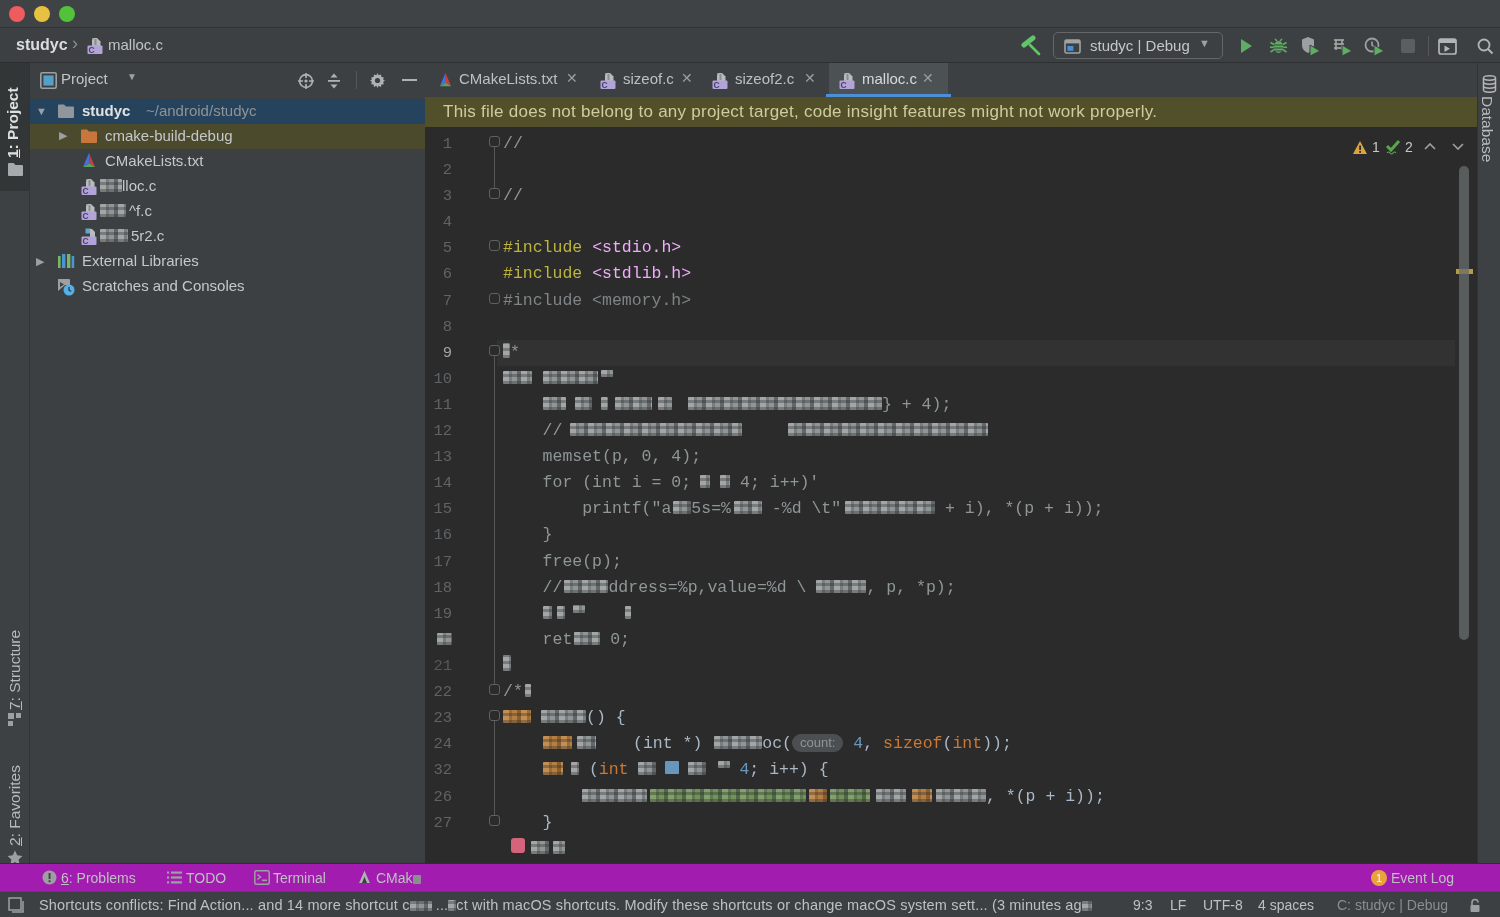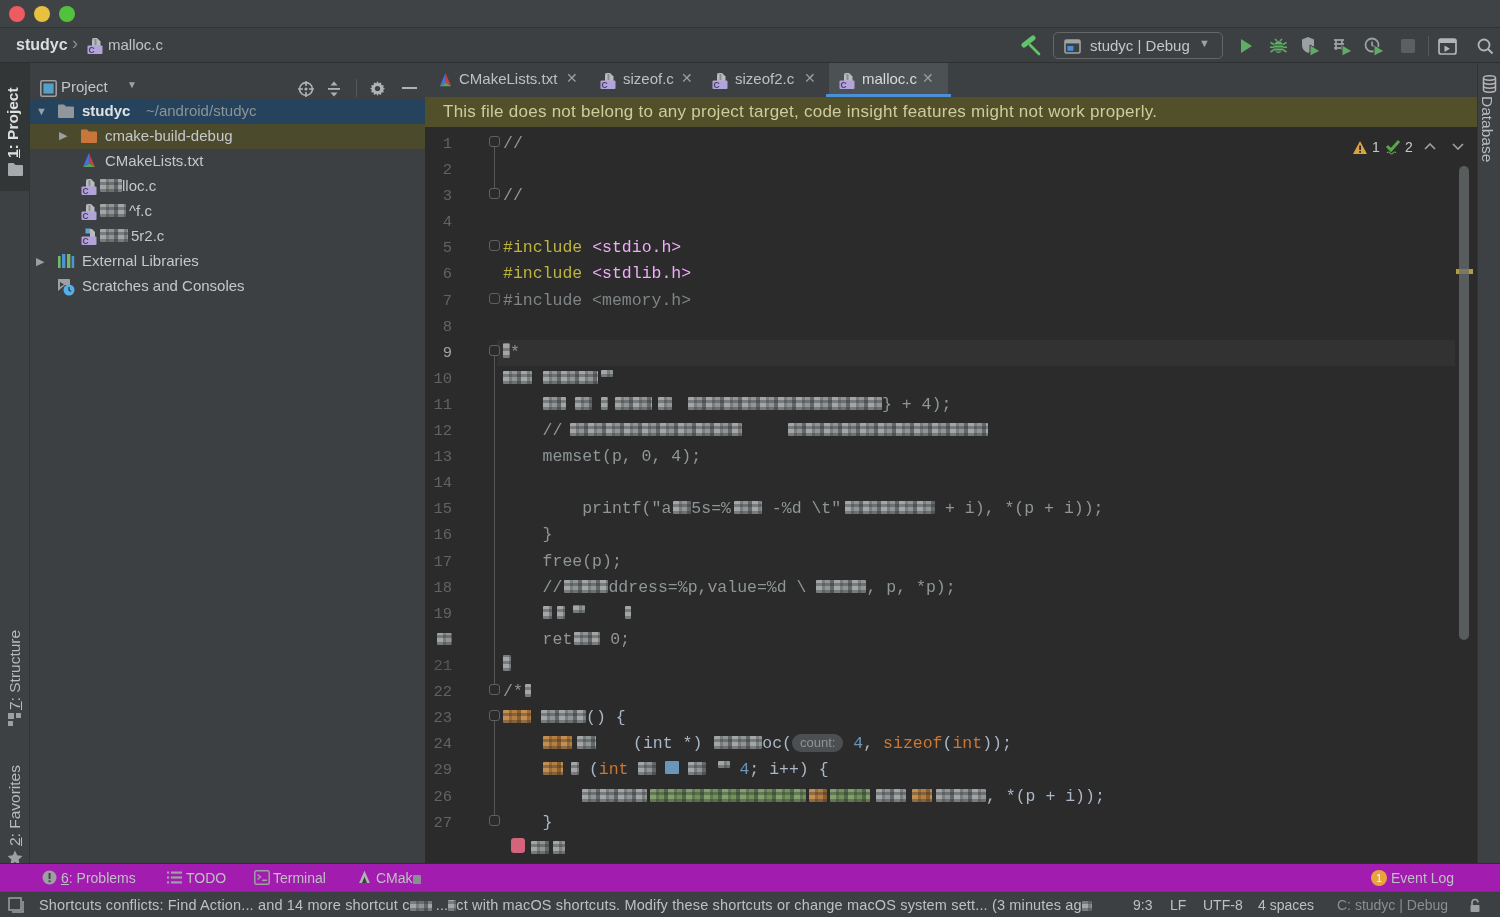--- a/index.html
+++ b/index.html
@@ -14,21 +14,21 @@
 .bc{position:absolute;top:7px;color:#c0c3c5;font-size:15px}
 
 #runcfg{position:absolute;left:1053px;top:3px;width:170px;height:27px;border:1px solid #646768;border-radius:5px}
 
 #lstripe{position:absolute;left:0;top:63px;width:30px;height:800px;background:#3e4143;border-right:1px solid #313334}
 #lstripe .active{position:absolute;left:0;top:0;width:29px;height:128px;background:#333637}
 .vlabel{position:absolute;color:#b8bbbd;font-size:15.5px;white-space:nowrap}
 #rstripe{position:absolute;left:1477px;top:63px;width:23px;height:800px;background:#3e4143;border-left:1px solid #313334}
 
 #ppanel{position:absolute;left:30px;top:63px;width:395px;height:800px;background:#3d4042}
-#phead{position:absolute;left:0;top:8px;width:395px;height:35px}
+#phead{position:absolute;left:0;top:0;width:395px;height:35px}
 .trow{position:absolute;left:0;width:395px;height:25px;color:#c5c8ca;font-size:15px}
 .trow .lbl{position:absolute;top:3px}
 
 #editcol{position:absolute;left:425px;top:63px;width:1052px;height:800px;background:#2b2b2b}
 #tabs{position:absolute;left:0;top:0;width:1052px;height:34px;background:#3d4042}
 .tab{position:absolute;top:0;height:34px;color:#bdc0c2;font-size:15px}
 .tabx{color:#9b9ea0;font-size:14px}
 #banner{position:absolute;left:0;top:34px;width:1052px;height:30px;background:#52502a;color:#d0cb9b;font-size:17px;letter-spacing:.25px;line-height:30px;padding-left:18px}
 #editor{position:absolute;left:0;top:64px;width:1052px;height:736px;background:#2b2b2b;overflow:hidden}
 .cl{position:absolute;left:0;width:974px;height:26px;font-family:"Liberation Mono",monospace;font-size:16.5px;line-height:26px;white-space:pre;color:#a9b7c6}
@@ -386,21 +386,21 @@
     <div class="ln" style="top:369px">15</div>
     <div class="ln" style="top:395px">16</div>
     <div class="ln" style="top:422px">17</div>
     <div class="ln" style="top:448px">18</div>
     <div class="ln" style="top:474px">19</div>
     <div class="ln" style="top:500px"><span class="mz" style="width:15px;height:12px"></span></div>
     <div class="ln" style="top:526px;color:#55585a">21</div>
     <div class="ln" style="top:552px">22</div>
     <div class="ln" style="top:578px">23</div>
     <div class="ln" style="top:604px">24</div>
-    <div class="ln" style="top:630px">29</div>
+    <div class="ln" style="top:630px">32</div>
     <div class="ln" style="top:657px">26</div>
     <div class="ln" style="top:683px">27</div>
 
     <div class="fline" style="top:16px;height:48px"></div>
     <div class="fline" style="top:222px;height:336px"></div>
     <div class="fline" style="top:590px;height:100px"></div>
     <div class="fold" style="top:9px"></div>
     <div class="fold" style="top:61px"></div>
     <div class="fold" style="top:113px"></div>
     <div class="fold" style="top:166px"></div>
@@ -413,20 +413,21 @@
     <div class="cl cmt" style="top:56px;left:78px">//</div>
     <div class="cl" style="top:108px;left:78px"><span class="pp">#include</span> <span class="inc">&lt;stdio.h&gt;</span></div>
     <div class="cl" style="top:134px;left:78px"><span class="pp">#include</span> <span class="inc">&lt;stdlib.h&gt;</span></div>
     <div class="cl gray" style="top:161px;left:78px">#include &lt;memory.h&gt;</div>
     <div class="cur abs" style="top:213px;left:72px;width:958px;height:26px"></div>
     <div class="cl cmt" style="top:213px;left:78px"><i class="mz" style="width:7px;height:15px"></i>*</div>
     <div class="cl cmt" style="top:239px;left:78px"><i class="mz" style="width:29px"></i><i class="mz" style="width:55px;margin-left:11px"></i><i class="mz" style="width:12px;height:7px;margin-left:3px;vertical-align:6px"></i></div>
     <div class="cl cmt" style="top:265px;left:78px"><i class="mz" style="width:23px;margin-left:40px"></i><i class="mz" style="width:17px;margin-left:9px"></i><i class="mz" style="width:7px;margin-left:9px"></i><i class="mz" style="width:37px;margin-left:7px"></i><i class="mz" style="width:14px;margin-left:6px"></i><i class="mz" style="width:194px;margin-left:16px"></i>} + 4);</div>
     <div class="cl cmt" style="top:291px;left:78px">    //<i class="mz" style="width:172px;margin-left:8px"></i><i class="mz" style="width:200px;margin-left:46px"></i></div>
     <div class="cl cmt" style="top:317px;left:78px">    memset(p, 0, 4);</div>
+    <div class="cl cmt" style="top:343px;left:78px">    for (int i = 0;<i class="mz" style="width:10px;margin-left:9px"></i><i class="mz" style="width:10px;margin-left:10px"></i> 4; i++)'</div>
     <div class="cl cmt" style="top:369px;left:78px">        printf("a<i class="mz" style="width:18px;margin-left:2px"></i>5s=%<i class="mz" style="width:28px;margin-left:3px"></i> -%d \t"<i class="mz" style="width:90px;margin-left:4px"></i> + i), *(p + i));</div>
     <div class="cl cmt" style="top:395px;left:78px">    }</div>
     <div class="cl cmt" style="top:422px;left:78px">    free(p);</div>
     <div class="cl cmt" style="top:448px;left:78px">    //<i class="mz" style="width:44px;margin-left:2px"></i>ddress=%p,value=%d \<i class="mz" style="width:50px;margin-left:10px"></i>, p, *p);</div>
     <div class="cl cmt" style="top:474px;left:78px"><i class="mz" style="width:9px;margin-left:40px"></i><i class="mz" style="width:8px;margin-left:5px"></i><i class="mz" style="width:12px;height:8px;margin-left:8px;vertical-align:5px"></i><i class="mz" style="width:6px;margin-left:40px"></i></div>
     <div class="cl cmt" style="top:500px;left:78px">    ret<i class="mz" style="width:26px;margin-left:2px"></i> 0;</div>
     <div class="cl cmt" style="top:526px;left:78px"><i class="mz" style="width:8px;height:16px"></i></div>
     <div class="cl cmt" style="top:552px;left:78px">/*<i class="mz" style="width:6px;margin-left:2px"></i></div>
     <div class="cl" style="top:578px;left:78px"><i class="mz mzo" style="width:28px"></i><i class="mz" style="width:45px;margin-left:10px"></i><span class="pl">() {</span></div>
     <div class="cl" style="top:604px;left:78px"><i class="mz mzo" style="width:29px;margin-left:40px"></i><i class="mz" style="width:19px;margin-left:5px"></i><span class="pl" style="margin-left:37px">(int *)</span><i class="mz" style="width:48px;margin-left:12px"></i><span class="pl">oc(</span><span class="hint">count:</span> <span class="num">4</span><span class="pl">,</span> <span class="kw">sizeof</span><span class="pl">(</span><span class="kw">int</span><span class="pl">));</span></div>

